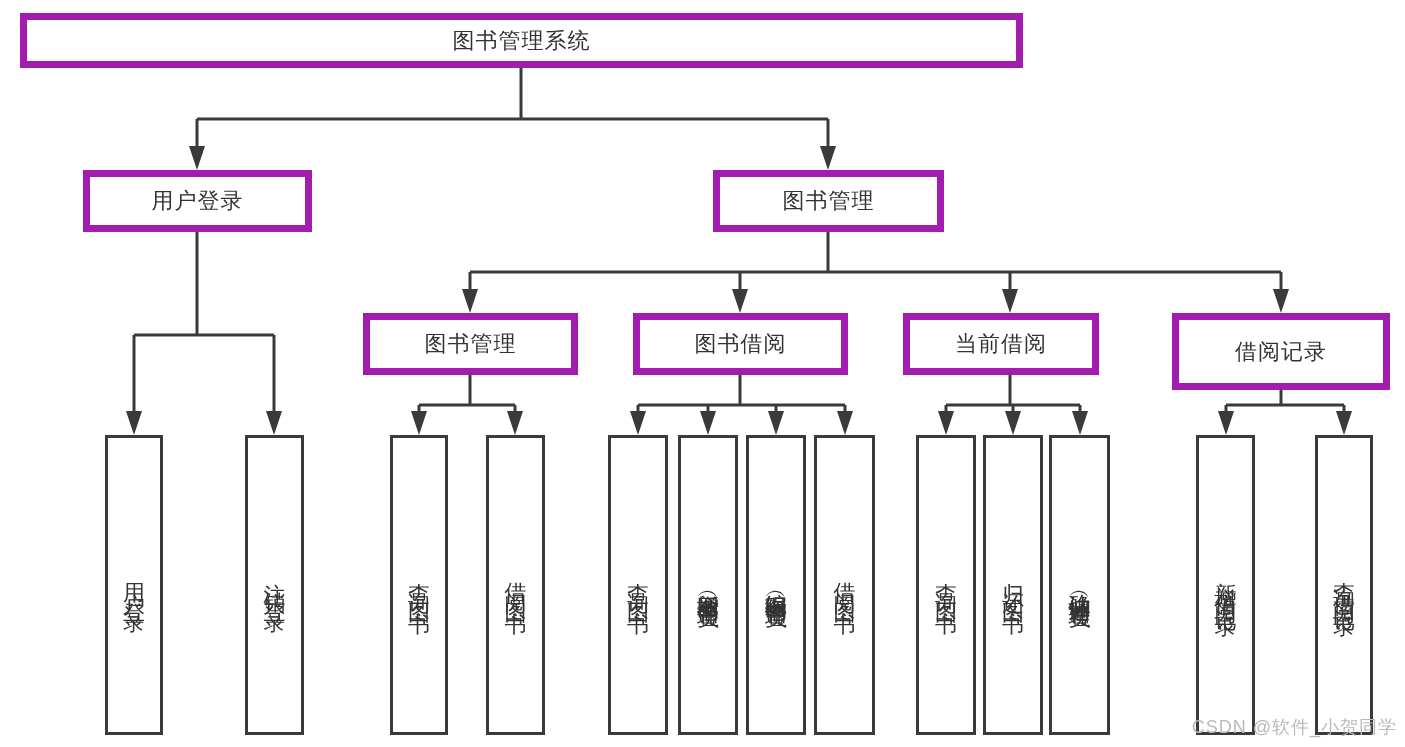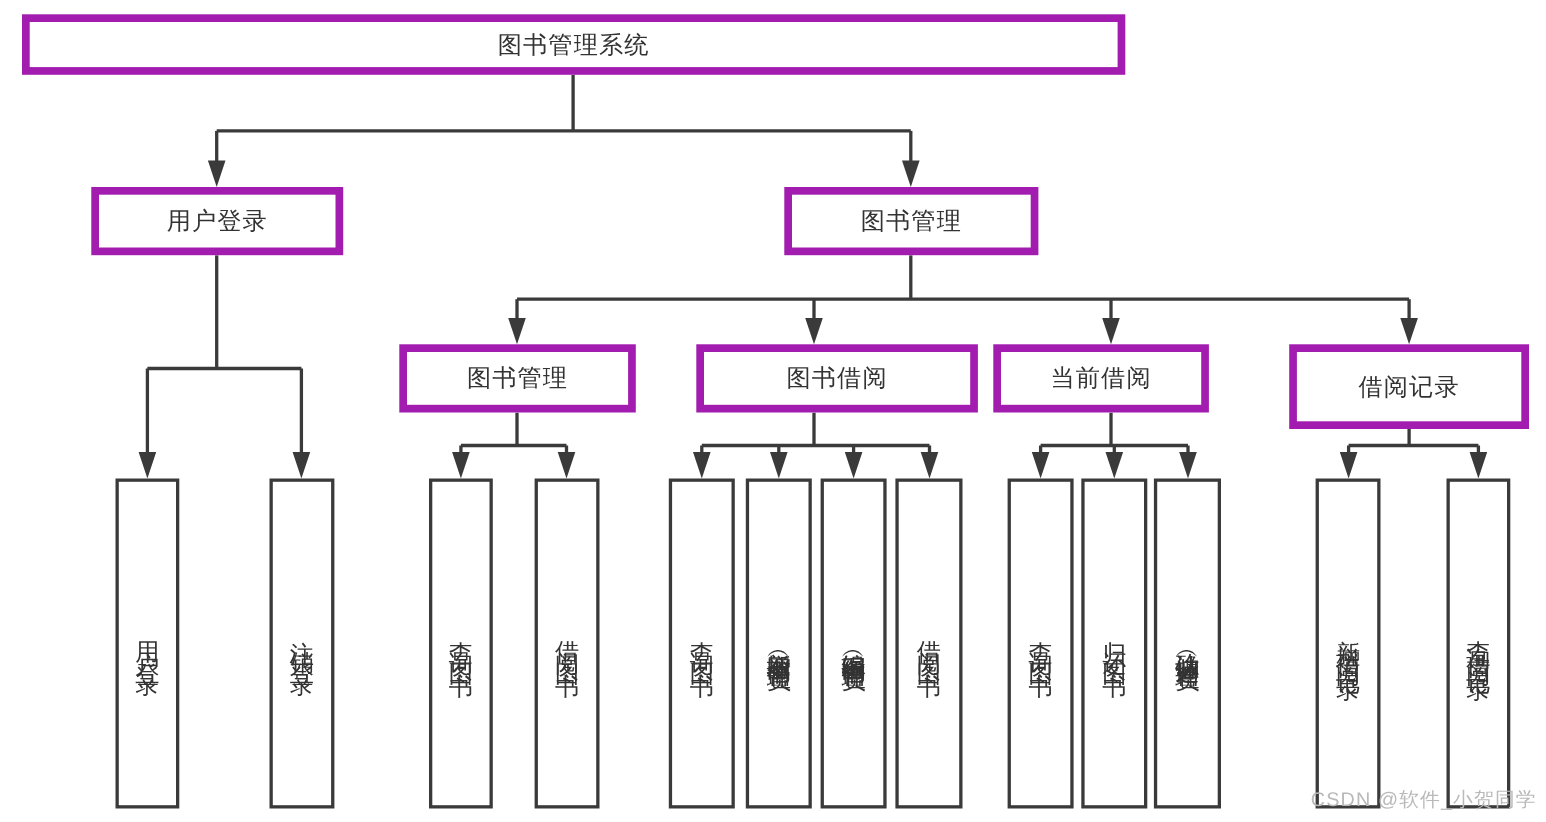--- a/index.html
+++ b/index.html
@@ -59,21 +59,21 @@
   .sp7  span { letter-spacing: 7px; }
   .sp2  span { letter-spacing: 2px; }
 
   
   .n-root { left: 20px; top: 13px; width: 1003px; height: 55px; }
   
   .n-userlogin { left: 83px;  top: 170px; width: 229px; height: 62px; }
   .n-bookmgmt  { left: 713px; top: 170px; width: 231px; height: 62px; }
   
   .n-newbook   { left: 363px;  top: 313px; width: 215px; height: 62px; }
-  .n-bookborrow{ left: 633px;  top: 313px; width: 256px; height: 62px; }
+  .n-bookborrow{ left: 633px;  top: 313px; width: 215px; height: 62px; }
   .n-curborrow { left: 903px;  top: 313px; width: 196px; height: 62px; }
   .n-borrowrec { left: 1172px; top: 313px; width: 218px; height: 77px; }
   
   .l-g1a { left: 105px; width: 58px; }
   .l-g1b { left: 245px; width: 59px; }
   
   .l-g2a { left: 390px; width: 58px; }
   .l-g2b { left: 486px; width: 59px; }
   
   .l-g3a { left: 608px; width: 60px; }

